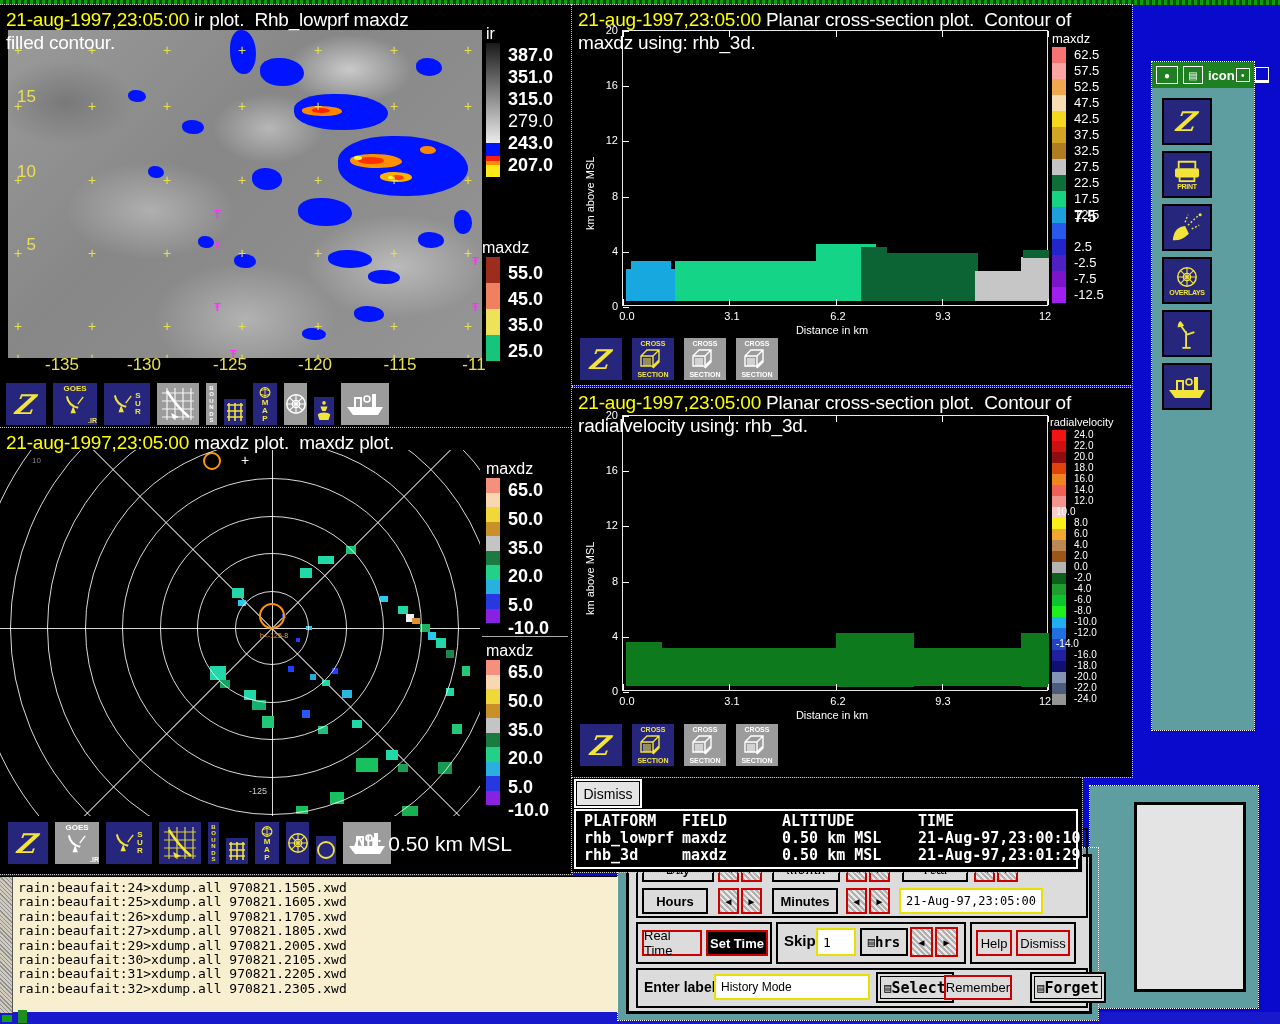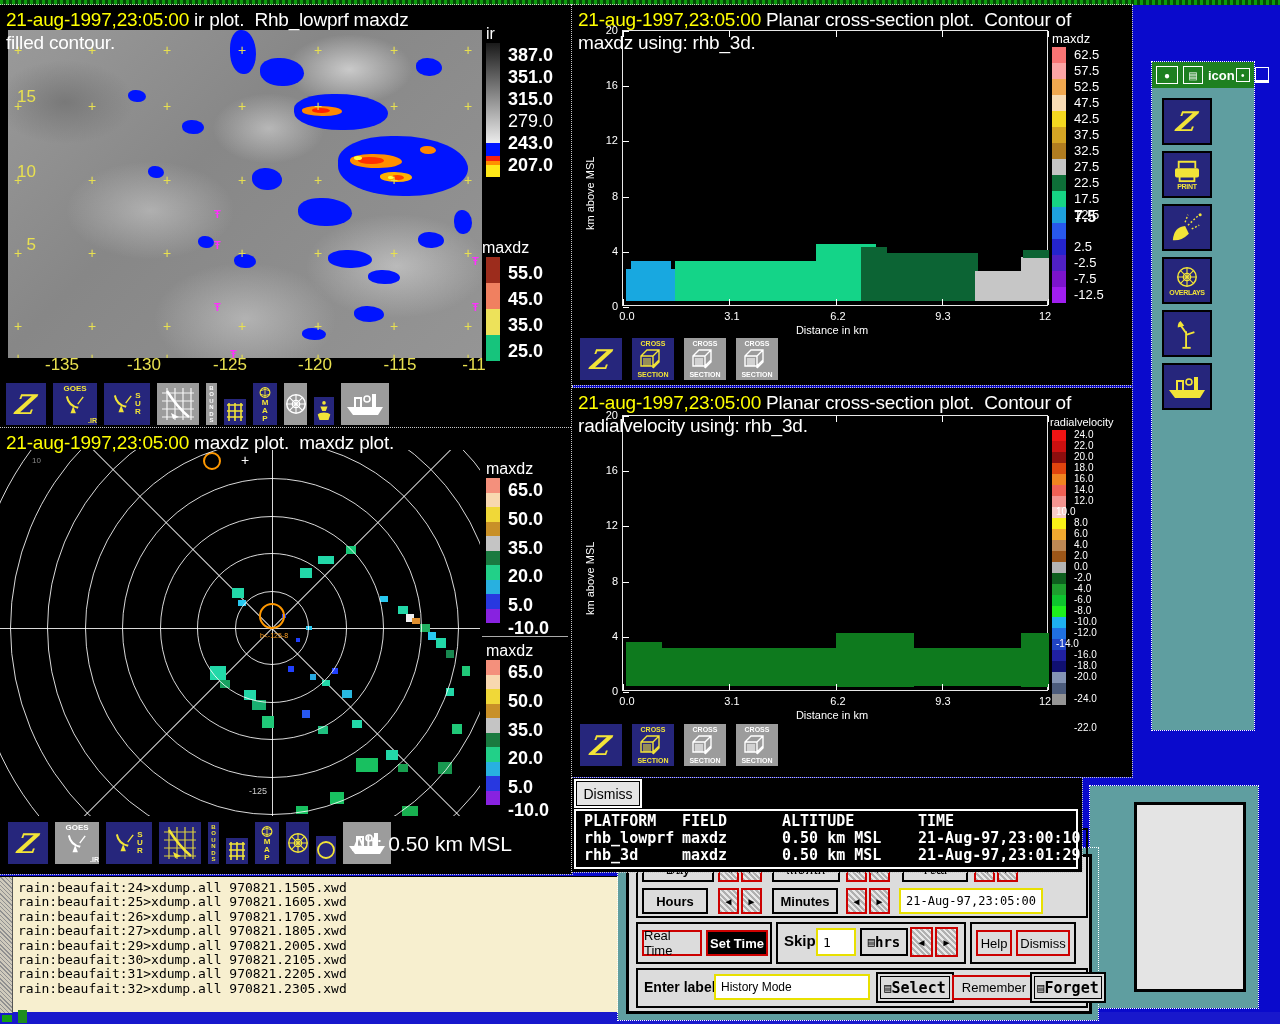--- a/index.html
+++ b/index.html
@@ -619,21 +619,21 @@
         <span class="cbarlab" style="left: 22px; top: 197.3px; font-size: 10px;">-12.0</span>
         <div class="cbarseg" style="left: 0px; top: 209px; width: 14px; height: 11px; background: rgb(32, 68, 196);"></div>
         <span class="cbarlab" style="left: 4px; top: 208.3px; font-size: 10px;">-14.0</span>
         <div class="cbarseg" style="left: 0px; top: 220px; width: 14px; height: 11px; background: rgb(32, 32, 160);"></div>
         <span class="cbarlab" style="left: 22px; top: 219.3px; font-size: 10px;">-16.0</span>
         <div class="cbarseg" style="left: 0px; top: 231px; width: 14px; height: 11px; background: rgb(16, 16, 112);"></div>
         <span class="cbarlab" style="left: 22px; top: 230.3px; font-size: 10px;">-18.0</span>
         <div class="cbarseg" style="left: 0px; top: 242px; width: 14px; height: 11px; background: rgb(132, 148, 180);"></div>
         <span class="cbarlab" style="left: 22px; top: 241.3px; font-size: 10px;">-20.0</span>
         <div class="cbarseg" style="left: 0px; top: 253px; width: 14px; height: 11px; background: rgb(76, 92, 124);"></div>
-        <span class="cbarlab" style="left: 22px; top: 252.3px; font-size: 10px; margin-top: 40px;">-22.0</span>
+        <span class="cbarlab" style="left: 22px; top: 252.3px; font-size: 10px;">-22.0</span>
         <div class="cbarseg" style="left: 0px; top: 264px; width: 14px; height: 11px; background: rgb(148, 148, 148);"></div>
         <span class="cbarlab" style="left: 22px; top: 263.3px; font-size: 10px;">-24.0</span>
       </div>
     <div class="tbar" style="left:6px;top:334px;height:46px;gap:6px">
         <div class="xsbtn on">
           <span class="zg">Z</span>
         </div>
         <div class="xsbtn on">
           <span class="lb">CROSS</span>
           <svg width="26" height="22" viewBox="0 0 26 22">
@@ -723,21 +723,21 @@
     <div class="abtn l" style="left:292px;top:79px;width:23px;height:30px"></div>
     <div class="abtn" style="left:317px;top:79px;width:23px;height:30px"></div>
     <div class="gbox" style="left:352px;top:74px;width:106px;height:42px"></div>
     <div class="cpbtn red" style="left:358px;top:82px;width:36px;height:26px">Help</div>
     <div class="cpbtn red" style="left:398px;top:82px;width:54px;height:26px">Dismiss</div>
 
     <div class="gbox" style="left:18px;top:120px;width:452px;height:40px"></div>
     <span class="abs" style="left:26px;top:131px;font-size:14px;font-weight:bold">Enter label:</span>
     <div class="cpfield" style="left:96px;top:126px;width:156px;height:26px;font-size:12px">History Mode</div>
     <div class="cpbtn mono micon dbl" style="left:258px;top:124px;width:78px;height:31px;font-size:15px">Select</div>
-    <div class="cpbtn red" style="left:334px;top:127px;width:84px;height:25px">Remember</div>
+    <div class="cpbtn red" style="left:326px;top:127px;width:68px;height:25px">Remember</div>
     <div class="cpbtn mono micon dbl" style="left:412px;top:124px;width:76px;height:31px;font-size:15px">Forget</div>
   </div>
 
   <div class="abs" style="left:1152px;top:62px;width:102px;height:668px;background:#5f9ea0;outline:1px dotted #fff">
     <div class="titbar" style="left:0;top:0;width:102px;height:26px">
       <div class="tbtn" style="width:22px">●</div>
       <div class="tbtn" style="width:20px">▤</div>
       <span style="color:#fff;font-weight:bold;font-size:13px">icon</span>
       <div class="tbtn" style="width:14px;height:14px;margin-left:-4px">•</div>
       <div class="tbtn" style="width:14px;height:16px;border-bottom-width:3px"></div>

